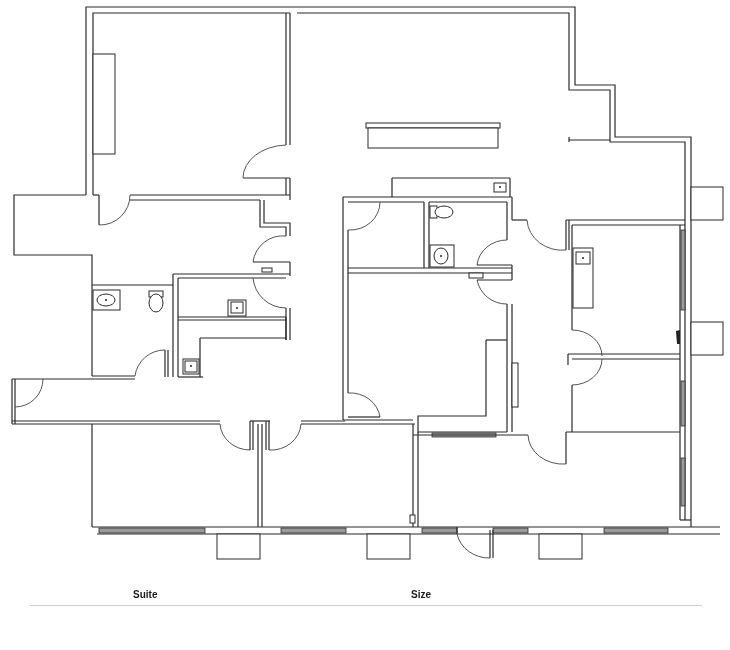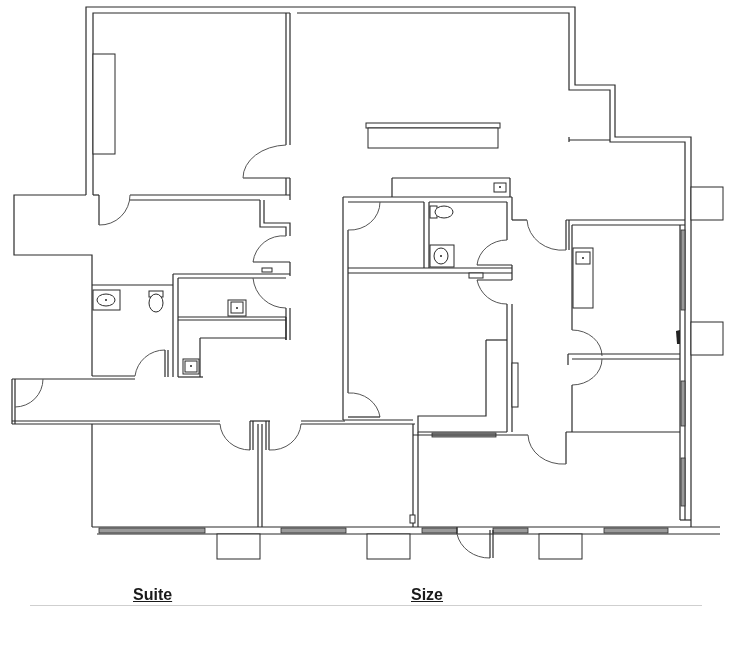--- a/index.html
+++ b/index.html
@@ -7,21 +7,21 @@
     #plan { position: absolute; left: 0; top: 0; width: 730px; height: 570px; }
     #plan svg { display: block; }
     .w { fill: none; stroke: #2b2b2b; stroke-width: 1.2; }
     .dr { fill: none; stroke: #555; stroke-width: 1; }
     .win { fill: #9a9a9a; stroke: #2b2b2b; stroke-width: 0.8; }
     .fx { fill: #fff; stroke: #2b2b2b; stroke-width: 1; }
     .table { position: absolute; left: 30px; top: 585px; width: 672px; }
     .thead, .trow { position: relative; height: 20px; }
     .thead { height: 20px; border-bottom: 1px solid #cfcfcf; }
     .trow { height: 23px; border-bottom: 1px solid #cfcfcf; }
-    .cell { position: absolute; font-size: 16px; line-height: 20px; color: #1a1a1a; text-decoration: underline; }
+    .cell { position: absolute; font-size: 10px; line-height: 20px; color: #1a1a1a; }
     .thead .cell { font-weight: bold; top: 0; }
     .trow .cell { color: #3a3a3a; top: 2px; }
     .c1 { left: 103px; }
     .c2 { left: 381px; text-align: right; }
   </style>
 </head>
 <body>
 
 <div id="plan">
 <svg width="730" height="570" viewBox="0 0 730 570" xmlns="http://www.w3.org/2000/svg">

